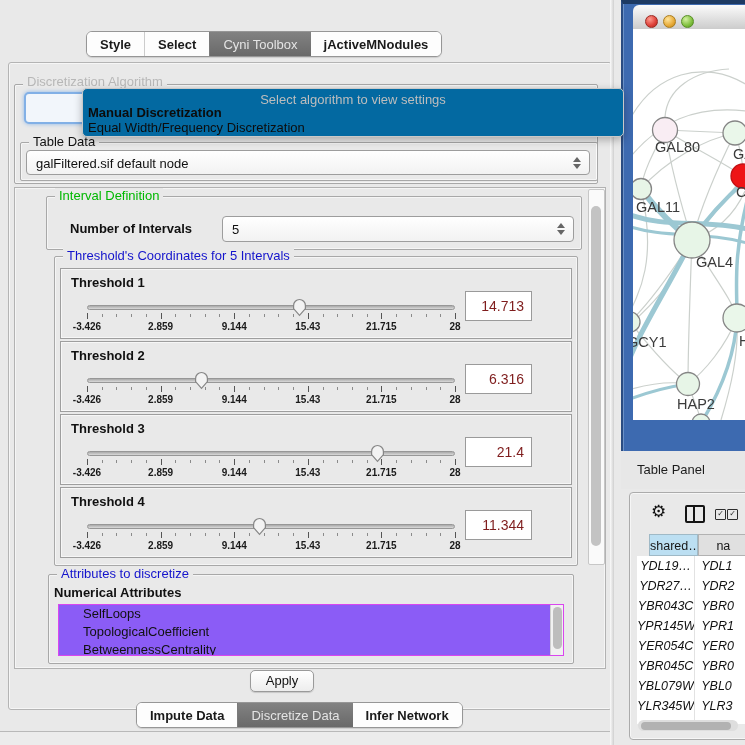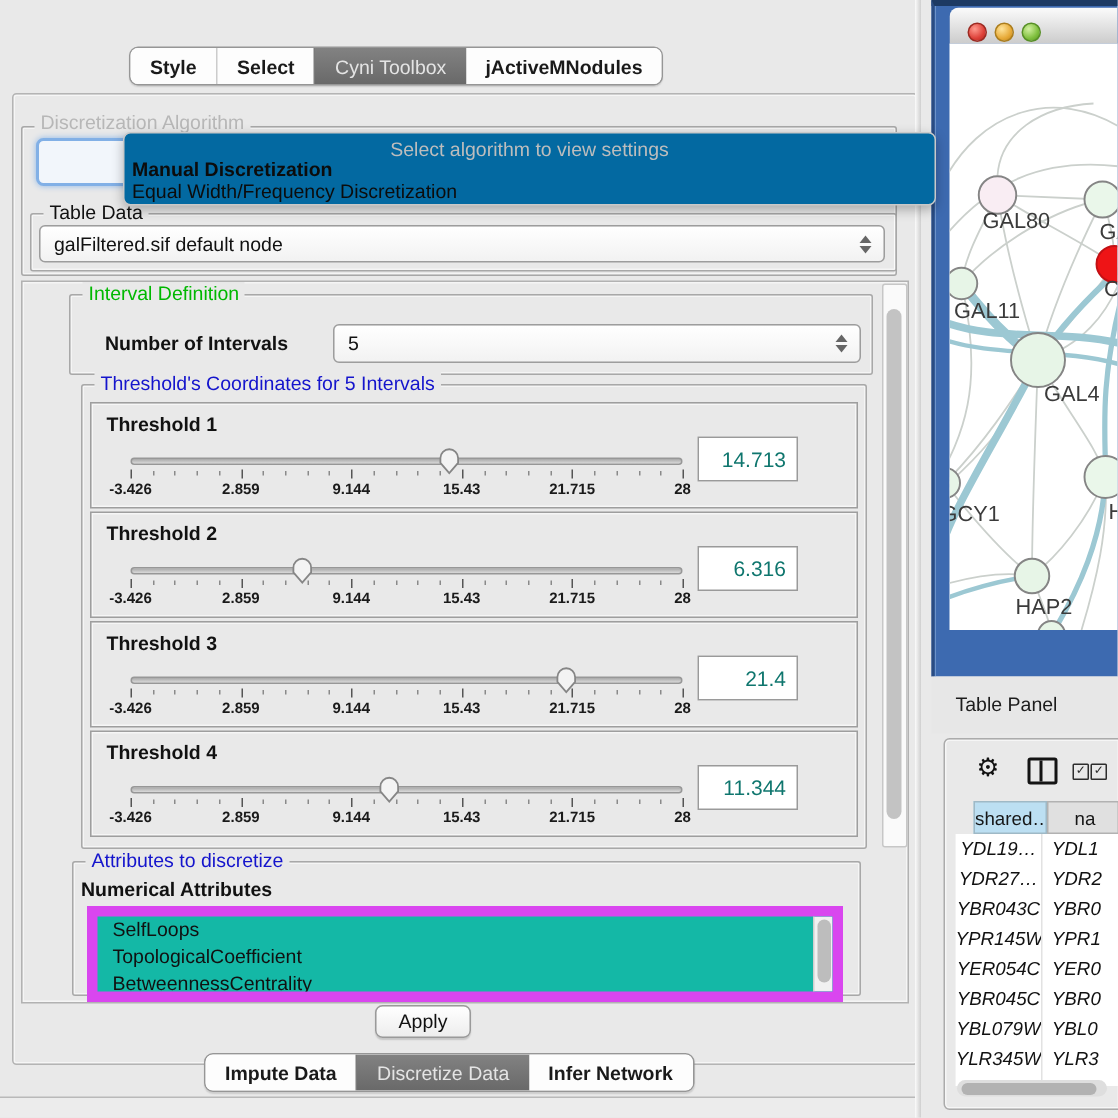--- a/index.html
+++ b/index.html
@@ -50,30 +50,30 @@
   .threshold-panel{left:60px;width:510px;height:69px;border:1px solid #9e9e9e;box-shadow:inset 0 0 0 1px #f6f6f6;background:#e9e9e9;}
   .tp-label{position:absolute;left:10px;top:6px;font-size:13px;font-weight:bold;color:#111;}
   .slider-zone{position:absolute;left:26px;top:26px;width:368px;height:42px;}
   .slider-track{position:absolute;left:0;top:10px;width:100%;height:5px;border-radius:3px;background:linear-gradient(#a9a9a9,#dadada);border:1px solid #979797;box-sizing:border-box;}
   .slider-handle{position:absolute;top:2px;width:17px;height:20px;}
   .ticks{position:absolute;left:0;top:18px;width:100%;height:24px;}
   .tick{position:absolute;top:0;width:1px;background:#555;}
   .tick.major{height:6px;}
   .tick.minor{height:3px;top:1px;background:#8a8a8a;}
   .tick-label{position:absolute;top:8px;transform:translateX(-50%);font-size:10px;font-weight:bold;color:#1a1a1a;white-space:nowrap;}
-  .value-box{position:absolute;left:404px;top:22px;width:58px;height:28px;background:#fff;border:1px solid #9a9a9a;font-size:14px;color:#0f766e;text-align:right;line-height:28px;padding-right:7px;box-sizing:content-box;}
+  .value-box{position:absolute;left:404px;top:22px;width:58px;height:28px;background:#fff;border:1px solid #9a9a9a;font-size:14px;color:#7f1d1d;text-align:right;line-height:28px;padding-right:7px;box-sizing:content-box;}
 
   
   .vscroll{background:#fafafa;border:1px solid #c7c7c7;border-radius:2px;}
   .vthumb{position:absolute;left:2px;width:10px;background:#c3c3c3;border-radius:6px;}
   .list-scroll{position:absolute;background:#f1f1f1;border-left:1px solid #cfcfcf;}
   .list-thumb{position:absolute;left:1.5px;width:9px;background:#bdbdbd;border-radius:5px;}
 
   
-  .attr-list{background:#14b8a6;border:7px solid #d946ef;overflow:hidden;}
+  .attr-list{background:#8b5cf6;border:1px solid #d946ef;overflow:hidden;padding-left:14px;}
   .attr-item{font-size:13px;color:#111;line-height:18px;padding-left:10px;white-space:nowrap;}
 
   .btn{background:linear-gradient(#ffffff,#ededed);border:1px solid #9a9a9a;border-radius:5px;font-size:13px;color:#111;text-align:center;box-shadow:0 1px 1px rgba(0,0,0,.15);}
 
   .bottom-strip-line{left:0;top:731px;width:614px;height:1px;background:#b9b9b9;}
   .bottom-strip{left:0;top:732px;width:614px;height:13px;background:#ececec;}
 
   
   .net-frame{left:621px;top:0;width:124px;height:451px;background:#3d6ab0;border-top:4px solid #1d3a63;border-left:2px solid #2a4c82;box-sizing:border-box;box-shadow:inset 1px 0 0 #6c92c8;}
   .net-titlebar{left:633px;top:5px;width:112px;height:24px;background:linear-gradient(#fbfbfb,#cccccc);border-top-left-radius:6px;border-bottom:1px solid #979797;}

